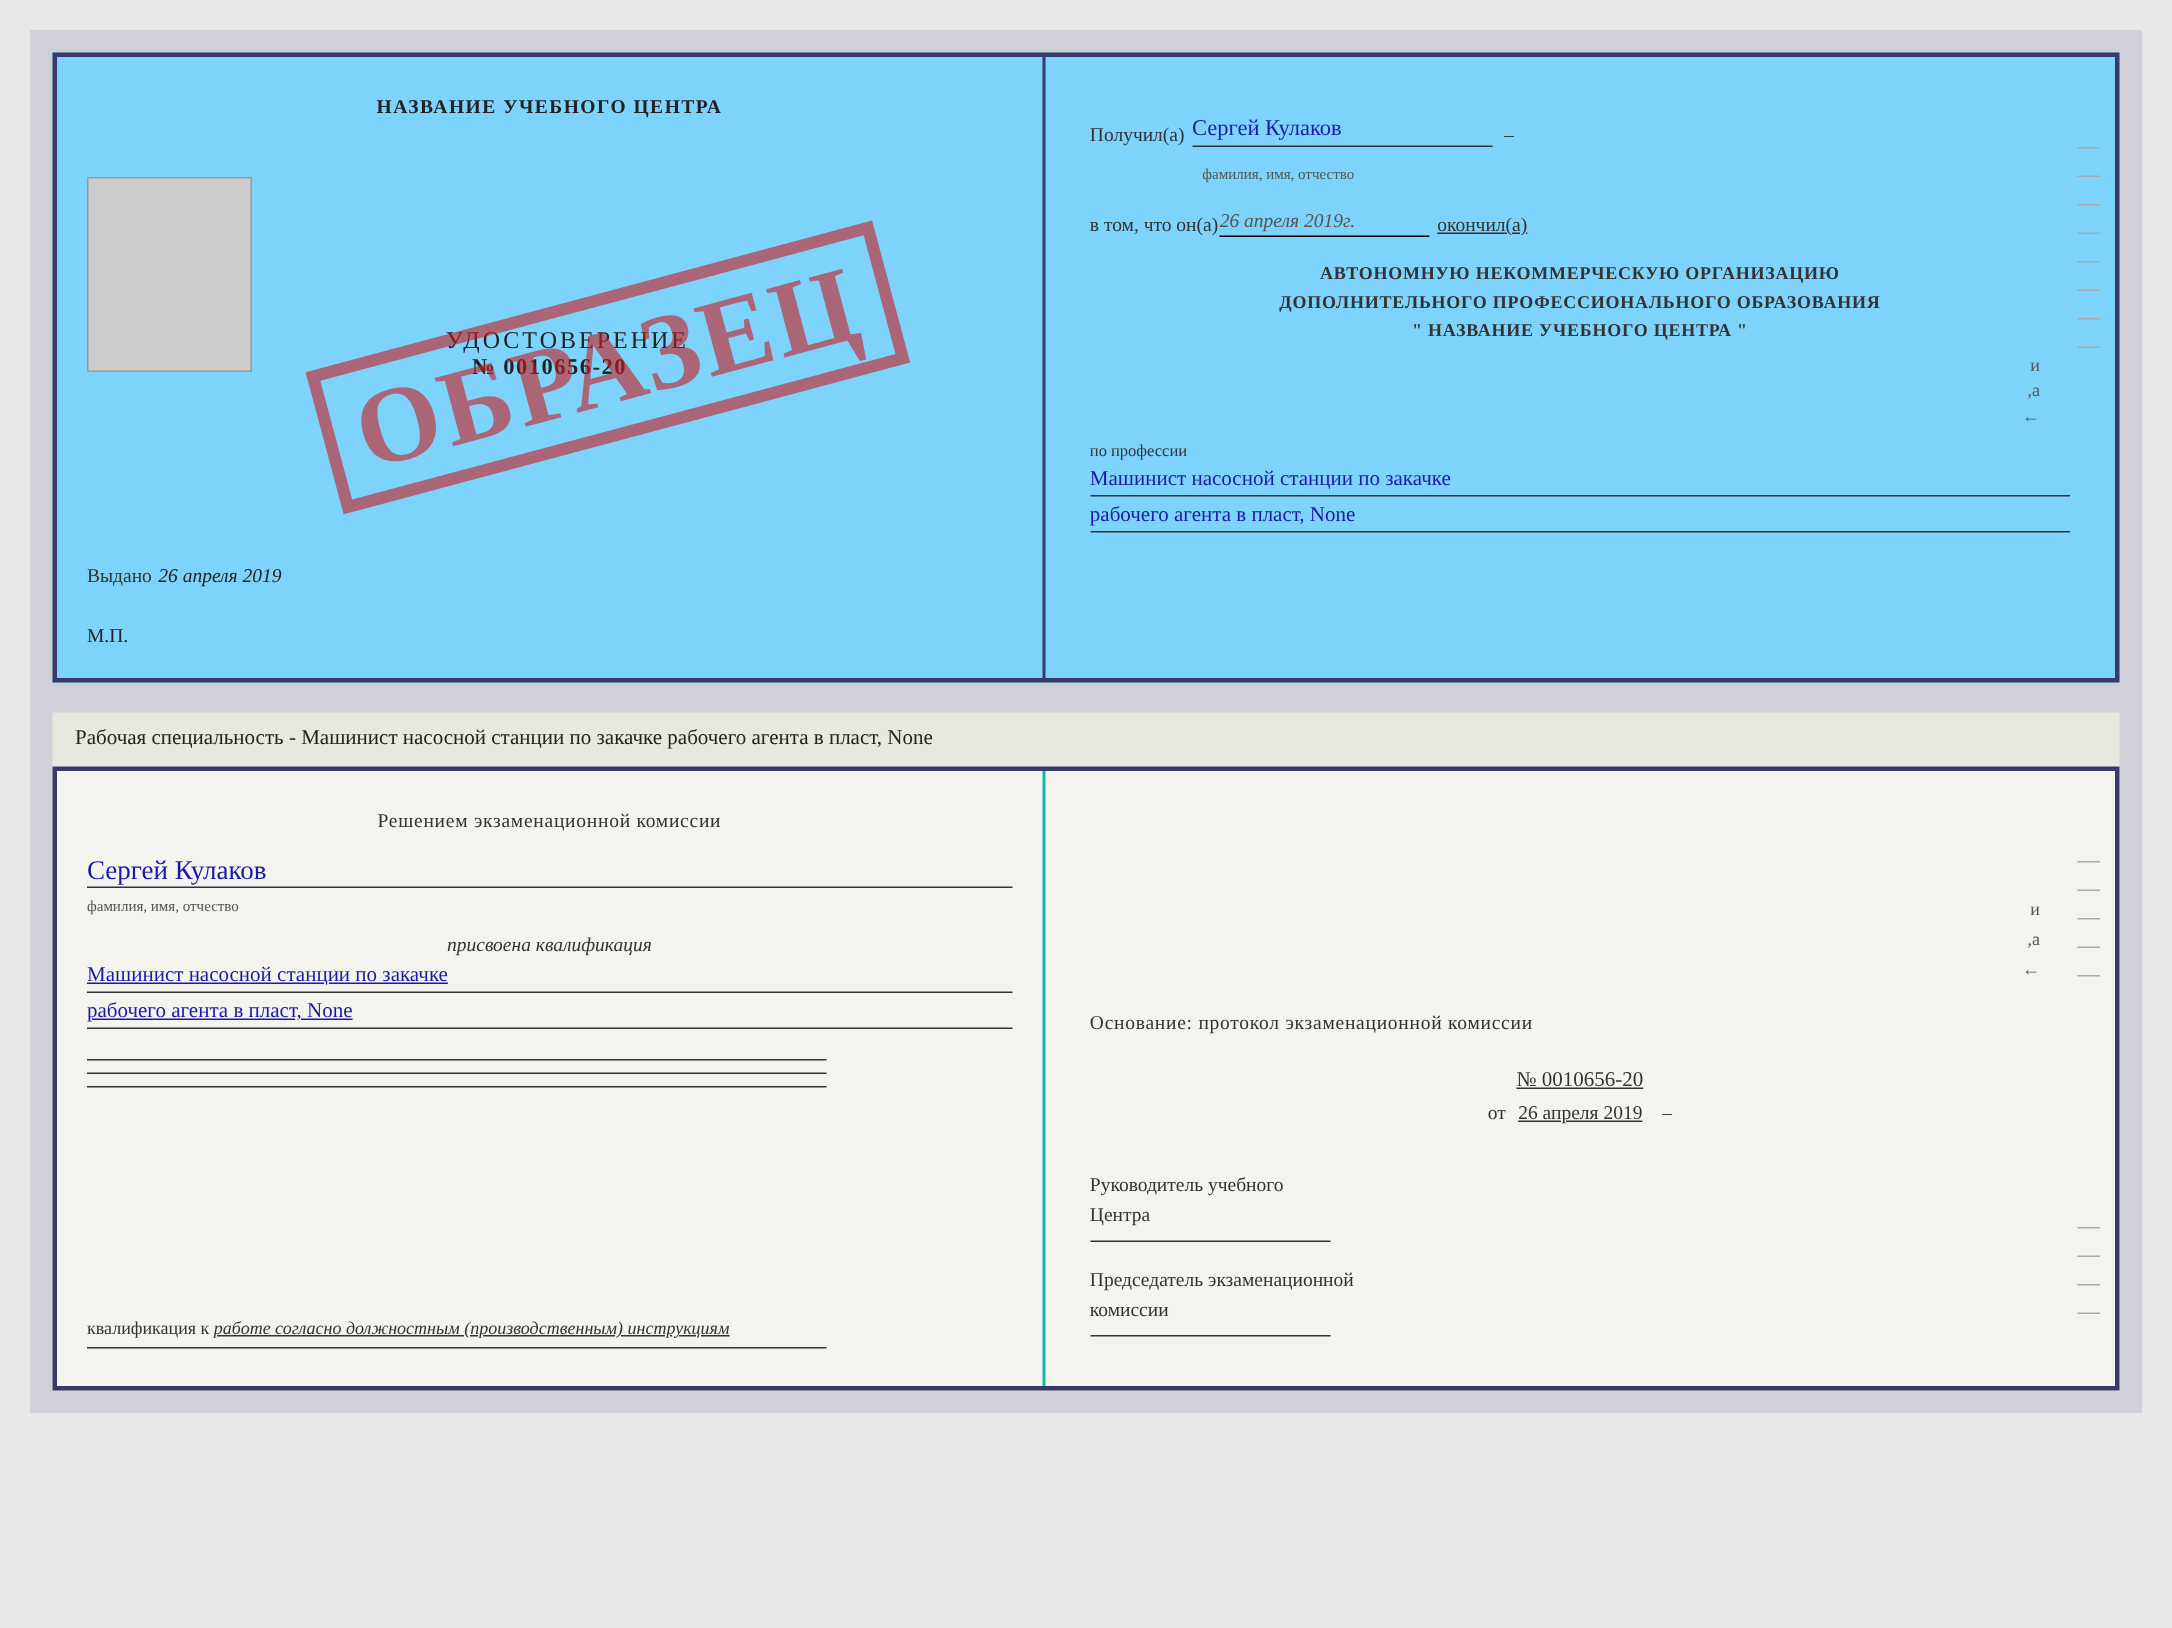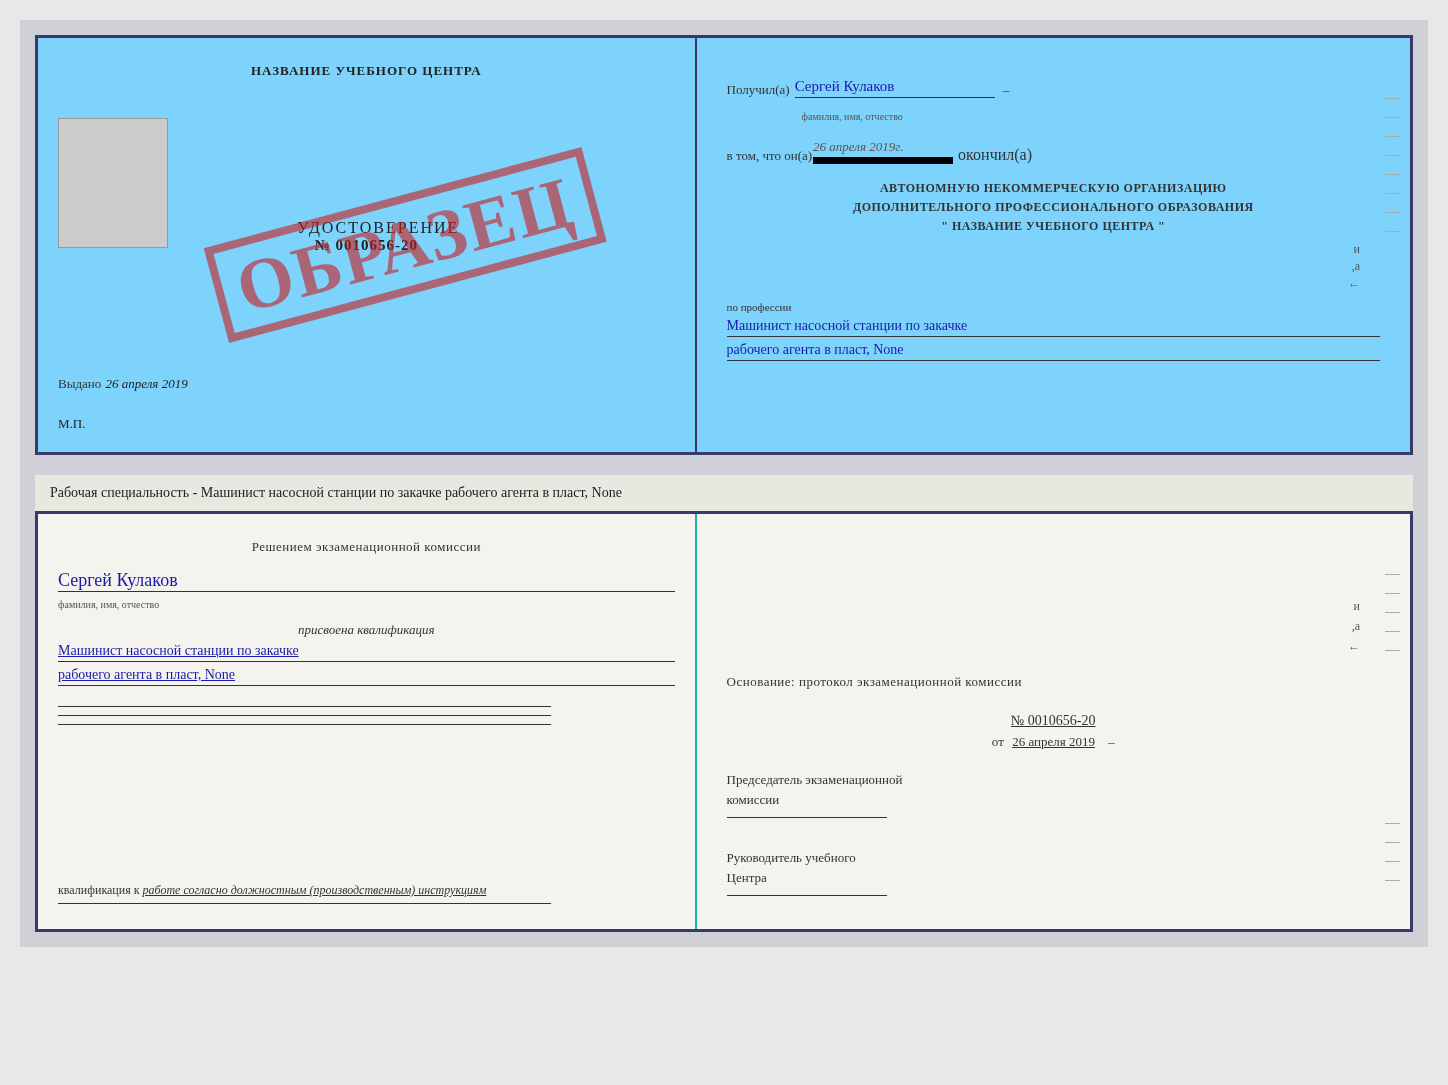--- a/index.html
+++ b/index.html
@@ -185,29 +185,30 @@
       color: #333;
       margin-right: 1px;
       white-space: nowrap;
     }
 
     .vtom-date {
       font-family: 'Times New Roman', serif;
       font-style: italic;
       font-size: 13px;
       color: #555;
-      border-bottom: 7px solid #000000;
+      border-bottom: 1px solid #000000;
       min-width: 140px;
       padding-bottom: 2px;
     }
 
     .vtom-okonchil {
-      font-size: 16px;
+      font-size: 13px;
       color: #333;
       margin-left: 5px;
+      text-decoration: underline;
     }
 
     .dash-lines {
       display: flex;
       flex-direction: column;
       position: absolute;
       right: 10px;
       top: 60px;
     }
 
@@ -491,36 +492,36 @@
       </div>
 
       <div class="protocol-nomer">№ 0010656-20</div>
 
       <div class="protocol-date">
         <span>от</span>
         <span style="text-decoration:underline; margin-left:5px;">26 апреля 2019</span>
         <span style="margin-left:10px;">–</span>
       </div>
 
+      <div class="podpis-section" style="margin-top: 30px;">
+        <div class="podpis-label">
+          <div>Руководитель учебного</div>
+          <div>Центра</div>
+        </div>
+        <div class="podpis-line"></div>
+      </div>
+
       <div class="podpis-section">
         <div class="podpis-label">
           <div>Председатель экзаменационной</div>
           <div>комиссии</div>
         </div>
         <div class="podpis-line"></div>
       </div>
 
-      <div class="podpis-section" style="margin-top: 30px;">
-        <div class="podpis-label">
-          <div>Руководитель учебного</div>
-          <div>Центра</div>
-        </div>
-        <div class="podpis-line"></div>
-      </div>
-
       <div class="bottom-dash-lines">
         <div class="dash-line"></div>
         <div class="dash-line"></div>
         <div class="dash-line"></div>
         <div class="dash-line"></div>
       </div>
 
     </div>
   </div>
 

